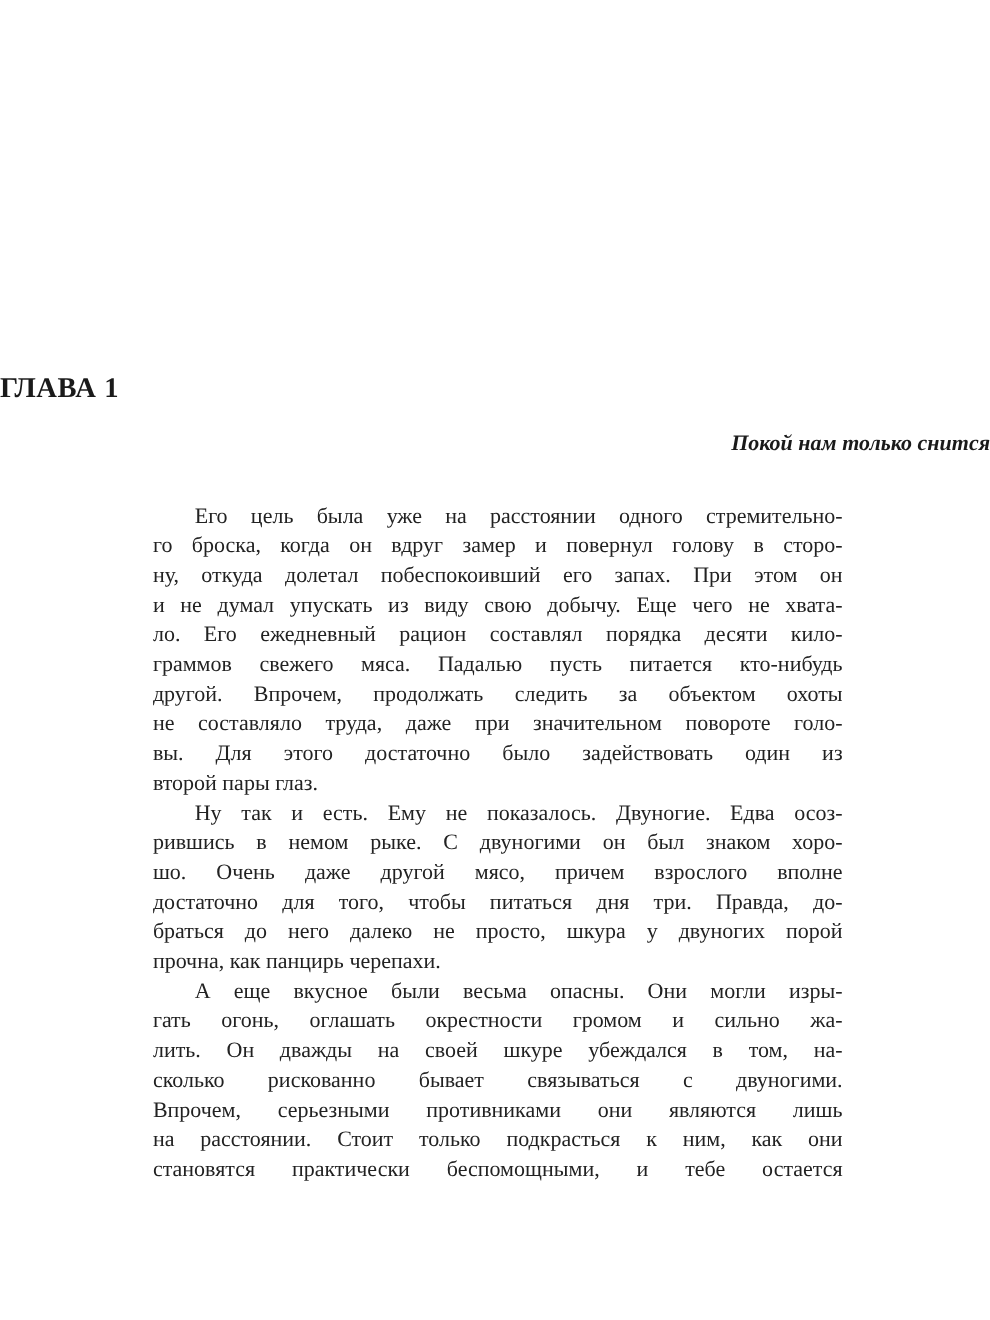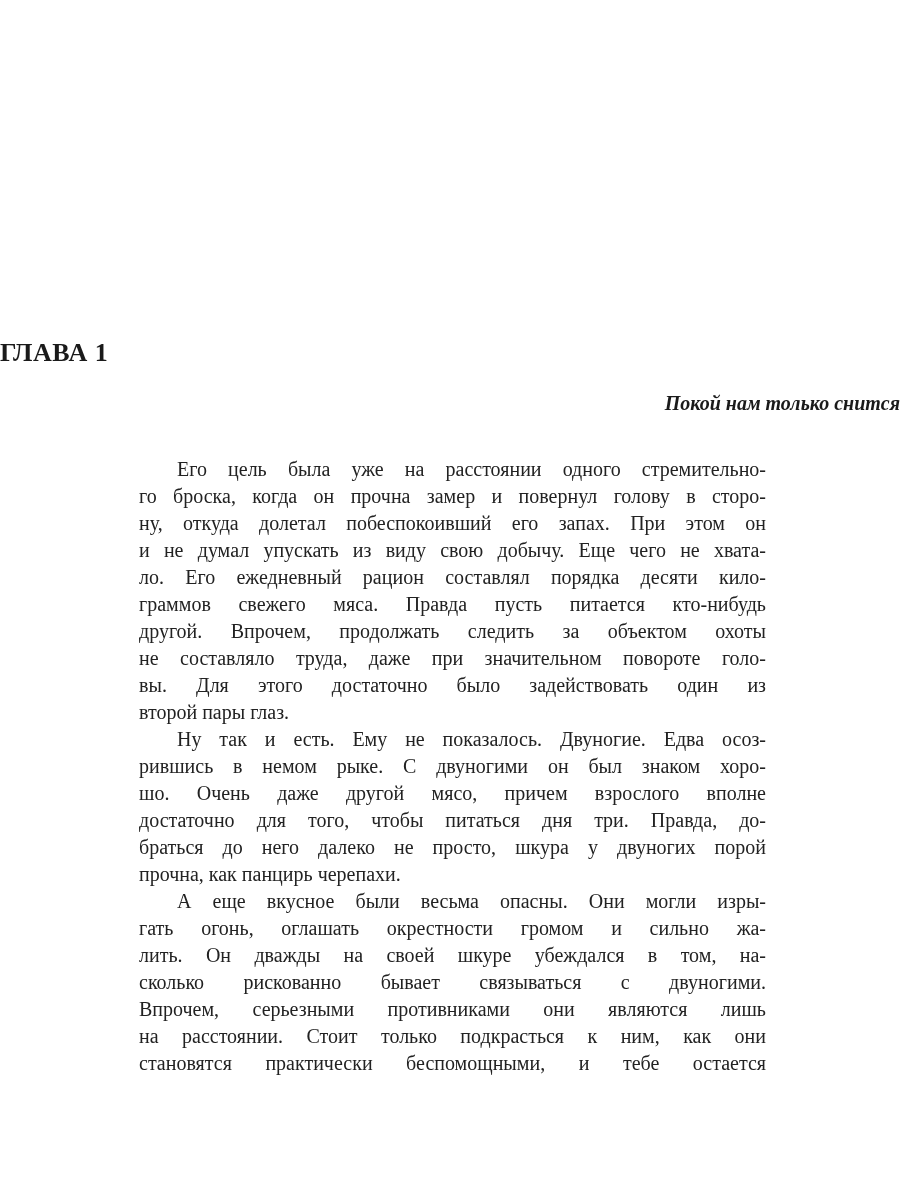--- a/index.html
+++ b/index.html
@@ -62,25 +62,25 @@
 </style>
 </head>
 <body>
 
 <div class="page">
   <div class="chapter-title">ГЛАВА 1</div>
   <div class="chapter-subtitle">Покой нам только снится</div>
   <div class="body-text">
       <div class="paragraph">
         <div class="line first">Его цель была уже на расстоянии одного стремительно-</div>
-        <div class="line">го броска, когда он прочна замер и повернул голову в сторо-</div>
+        <div class="line">го броска, когда он вдруг замер и повернул голову в сторо-</div>
         <div class="line">ну, откуда долетал побеспокоивший его запах. При этом он</div>
         <div class="line">и не думал упускать из виду свою добычу. Еще чего не хвата-</div>
         <div class="line">ло. Его ежедневный рацион составлял порядка десяти кило-</div>
-        <div class="line">граммов свежего мяса. Правда пусть питается кто-нибудь</div>
+        <div class="line">граммов свежего мяса. Падалью пусть питается кто-нибудь</div>
         <div class="line">другой. Впрочем, продолжать следить за объектом охоты</div>
         <div class="line">не составляло труда, даже при значительном повороте голо-</div>
         <div class="line">вы. Для этого достаточно было задействовать один из</div>
         <div class="line last">второй пары глаз.</div>
       </div>
       <div class="paragraph">
         <div class="line first">Ну так и есть. Ему не показалось. Двуногие. Едва осоз-</div>
         <div class="line">рившись в немом рыке. С двуногими он был знаком хоро-</div>
         <div class="line">шо. Очень даже другой мясо, причем взрослого вполне</div>
         <div class="line">достаточно для того, чтобы питаться дня три. Правда, до-</div>

